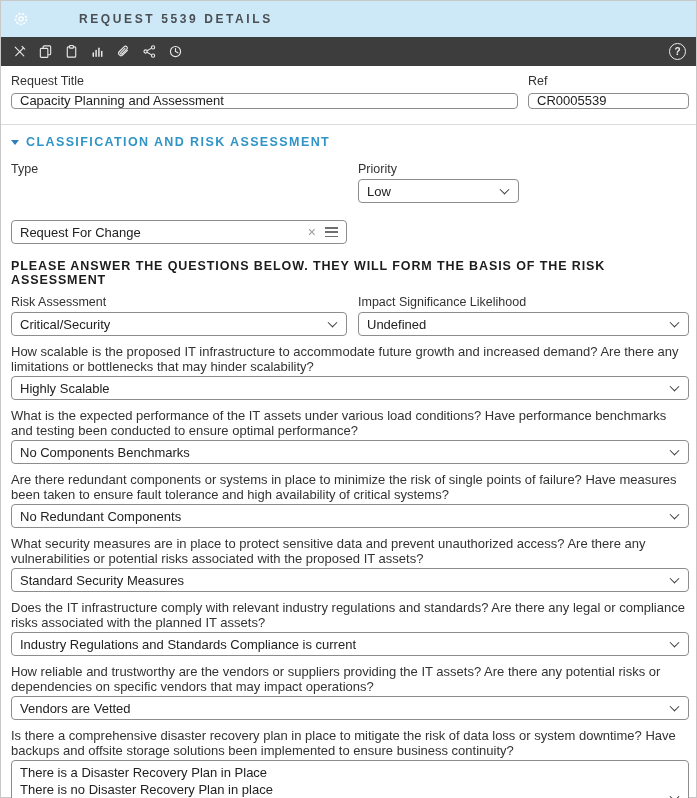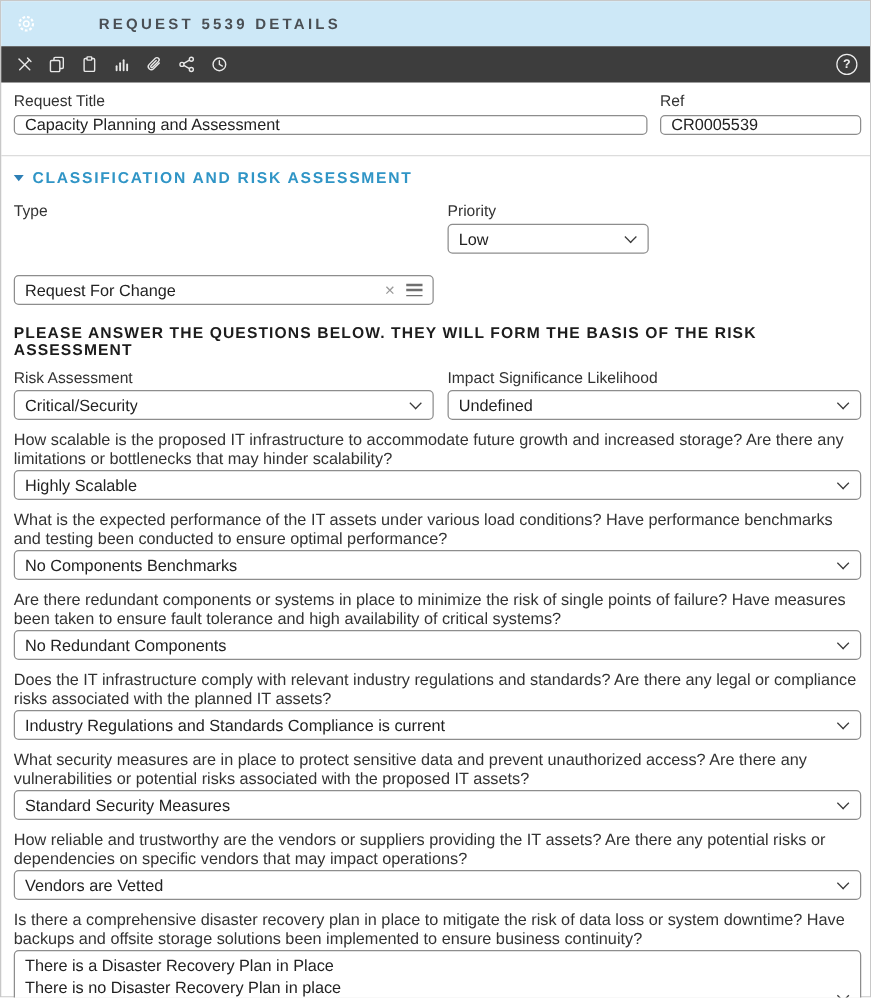--- a/index.html
+++ b/index.html
@@ -176,21 +176,21 @@
       <div class="col-right">
         <label class="field-label">Impact Significance Likelihood</label>
         <div class="selectbox">
           <span class="val">Undefined</span>
           <span class="chevron"></span>
         </div>
       </div>
     </div>
 
     <div class="question">
-      <p>How scalable is the proposed IT infrastructure to accommodate future growth and increased storage? Are there any limitations or bottlenecks that may hinder scalability?</p>
+      <p>How scalable is the proposed IT infrastructure to accommodate future growth and increased demand? Are there any limitations or bottlenecks that may hinder scalability?</p>
       <div class="selectbox">
         <span class="val">Highly Scalable</span>
         <span class="chevron"></span>
       </div>
     </div>
 
     <div class="question">
       <p>What is the expected performance of the IT assets under various load conditions? Have performance benchmarks and testing been conducted to ensure optimal performance?</p>
       <div class="selectbox">
         <span class="val">No Components Benchmarks</span>
@@ -200,31 +200,31 @@
 
     <div class="question">
       <p>Are there redundant components or systems in place to minimize the risk of single points of failure? Have measures been taken to ensure fault tolerance and high availability of critical systems?</p>
       <div class="selectbox">
         <span class="val">No Redundant Components</span>
         <span class="chevron"></span>
       </div>
     </div>
 
     <div class="question">
+      <p>What security measures are in place to protect sensitive data and prevent unauthorized access? Are there any vulnerabilities or potential risks associated with the proposed IT assets?</p>
+      <div class="selectbox">
+        <span class="val">Standard Security Measures</span>
+        <span class="chevron"></span>
+      </div>
+    </div>
+
+    <div class="question">
       <p>Does the IT infrastructure comply with relevant industry regulations and standards? Are there any legal or compliance risks associated with the planned IT assets?</p>
       <div class="selectbox">
         <span class="val">Industry Regulations and Standards Compliance is current</span>
-        <span class="chevron"></span>
-      </div>
-    </div>
-
-    <div class="question">
-      <p>What security measures are in place to protect sensitive data and prevent unauthorized access? Are there any vulnerabilities or potential risks associated with the proposed IT assets?</p>
-      <div class="selectbox">
-        <span class="val">Standard Security Measures</span>
         <span class="chevron"></span>
       </div>
     </div>
 
     <div class="question">
       <p>How reliable and trustworthy are the vendors or suppliers providing the IT assets? Are there any potential risks or dependencies on specific vendors that may impact operations?</p>
       <div class="selectbox">
         <span class="val">Vendors are Vetted</span>
         <span class="chevron"></span>
       </div>

